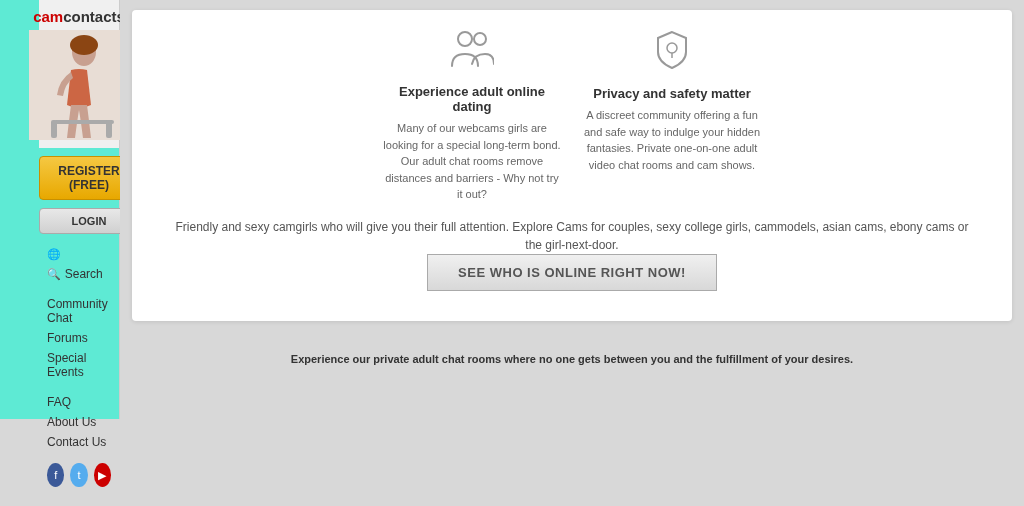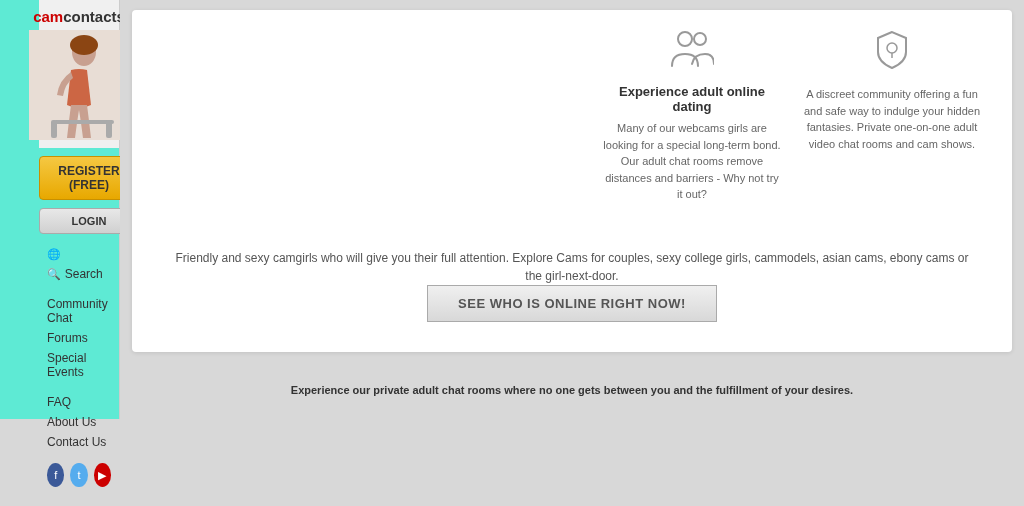--- a/index.html
+++ b/index.html
@@ -137,22 +137,22 @@
       background: white;
       margin: 10px 12px;
       padding: 20px;
       border-radius: 4px;
       box-shadow: 0 1px 4px rgba(0,0,0,0.1);
     }
 
     
     #features-row {
       display: flex;
-      justify-content: flex-end;
-      margin-bottom: 36px;
+      justify-content: center;
+      margin-bottom: 5px;
     }
 
     .feature-item {
       text-align: center;
       max-width: 200px;
       padding: 0 10px;
     }
 
     .feature-icon {
       font-size: 32px;
@@ -334,20 +334,21 @@
 
 
       <div class="feature-item">
         <span class="feature-icon">
           <svg width="36" height="40" viewBox="0 0 36 40" fill="none">
             <path d="M18 2 L4 8 L4 22 Q4 32 18 38 Q32 32 32 22 L32 8 Z" stroke="#999" stroke-width="2" fill="none"></path>
             <circle cx="18" cy="18" r="5" stroke="#999" stroke-width="1.5" fill="none"></circle>
             <line x1="18" y1="23" x2="18" y2="28" stroke="#999" stroke-width="1.5"></line>
           </svg>
         </span>
+        <div class="feature-title">Privacy and safety matter</div>
         <div class="feature-desc">A discreet community offering a fun and safe way to indulge your hidden fantasies. Private one-on-one adult video chat rooms and cam shows.</div>
       </div>
 
     </div>
 
     <div id="cta-section">
       <div id="cta-subtext">Friendly and sexy camgirls who will give you their full attention. Explore Cams for couples, sexy college girls, cammodels, asian cams, ebony cams or the girl-next-door.</div>
       <button id="cta-button">SEE WHO IS ONLINE RIGHT NOW!</button>
     </div>
 

